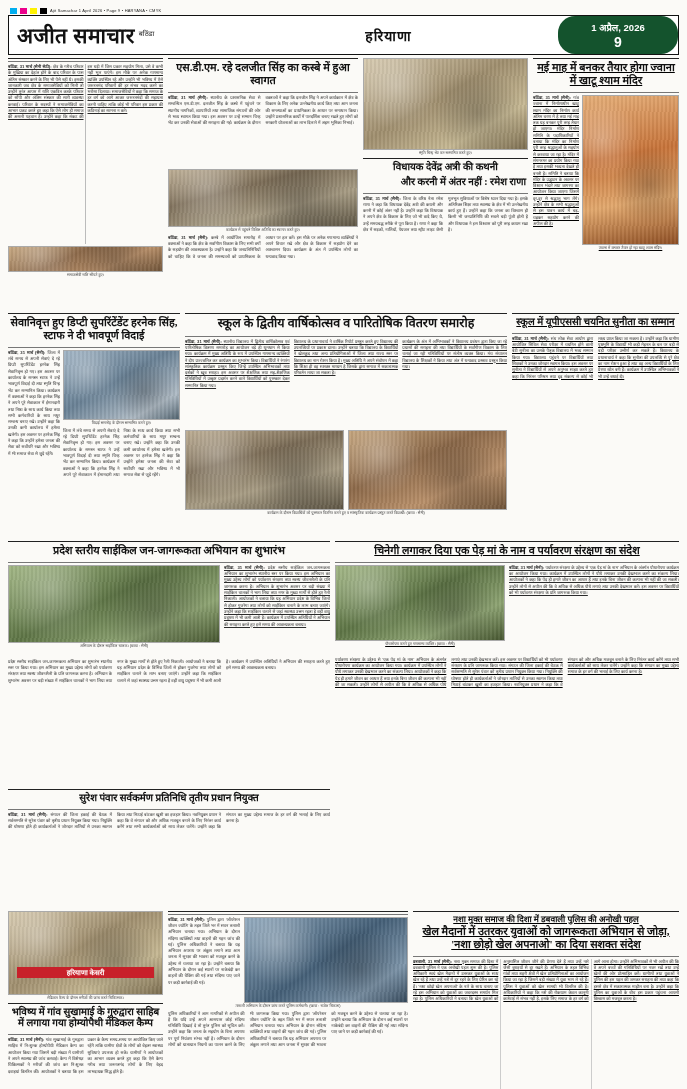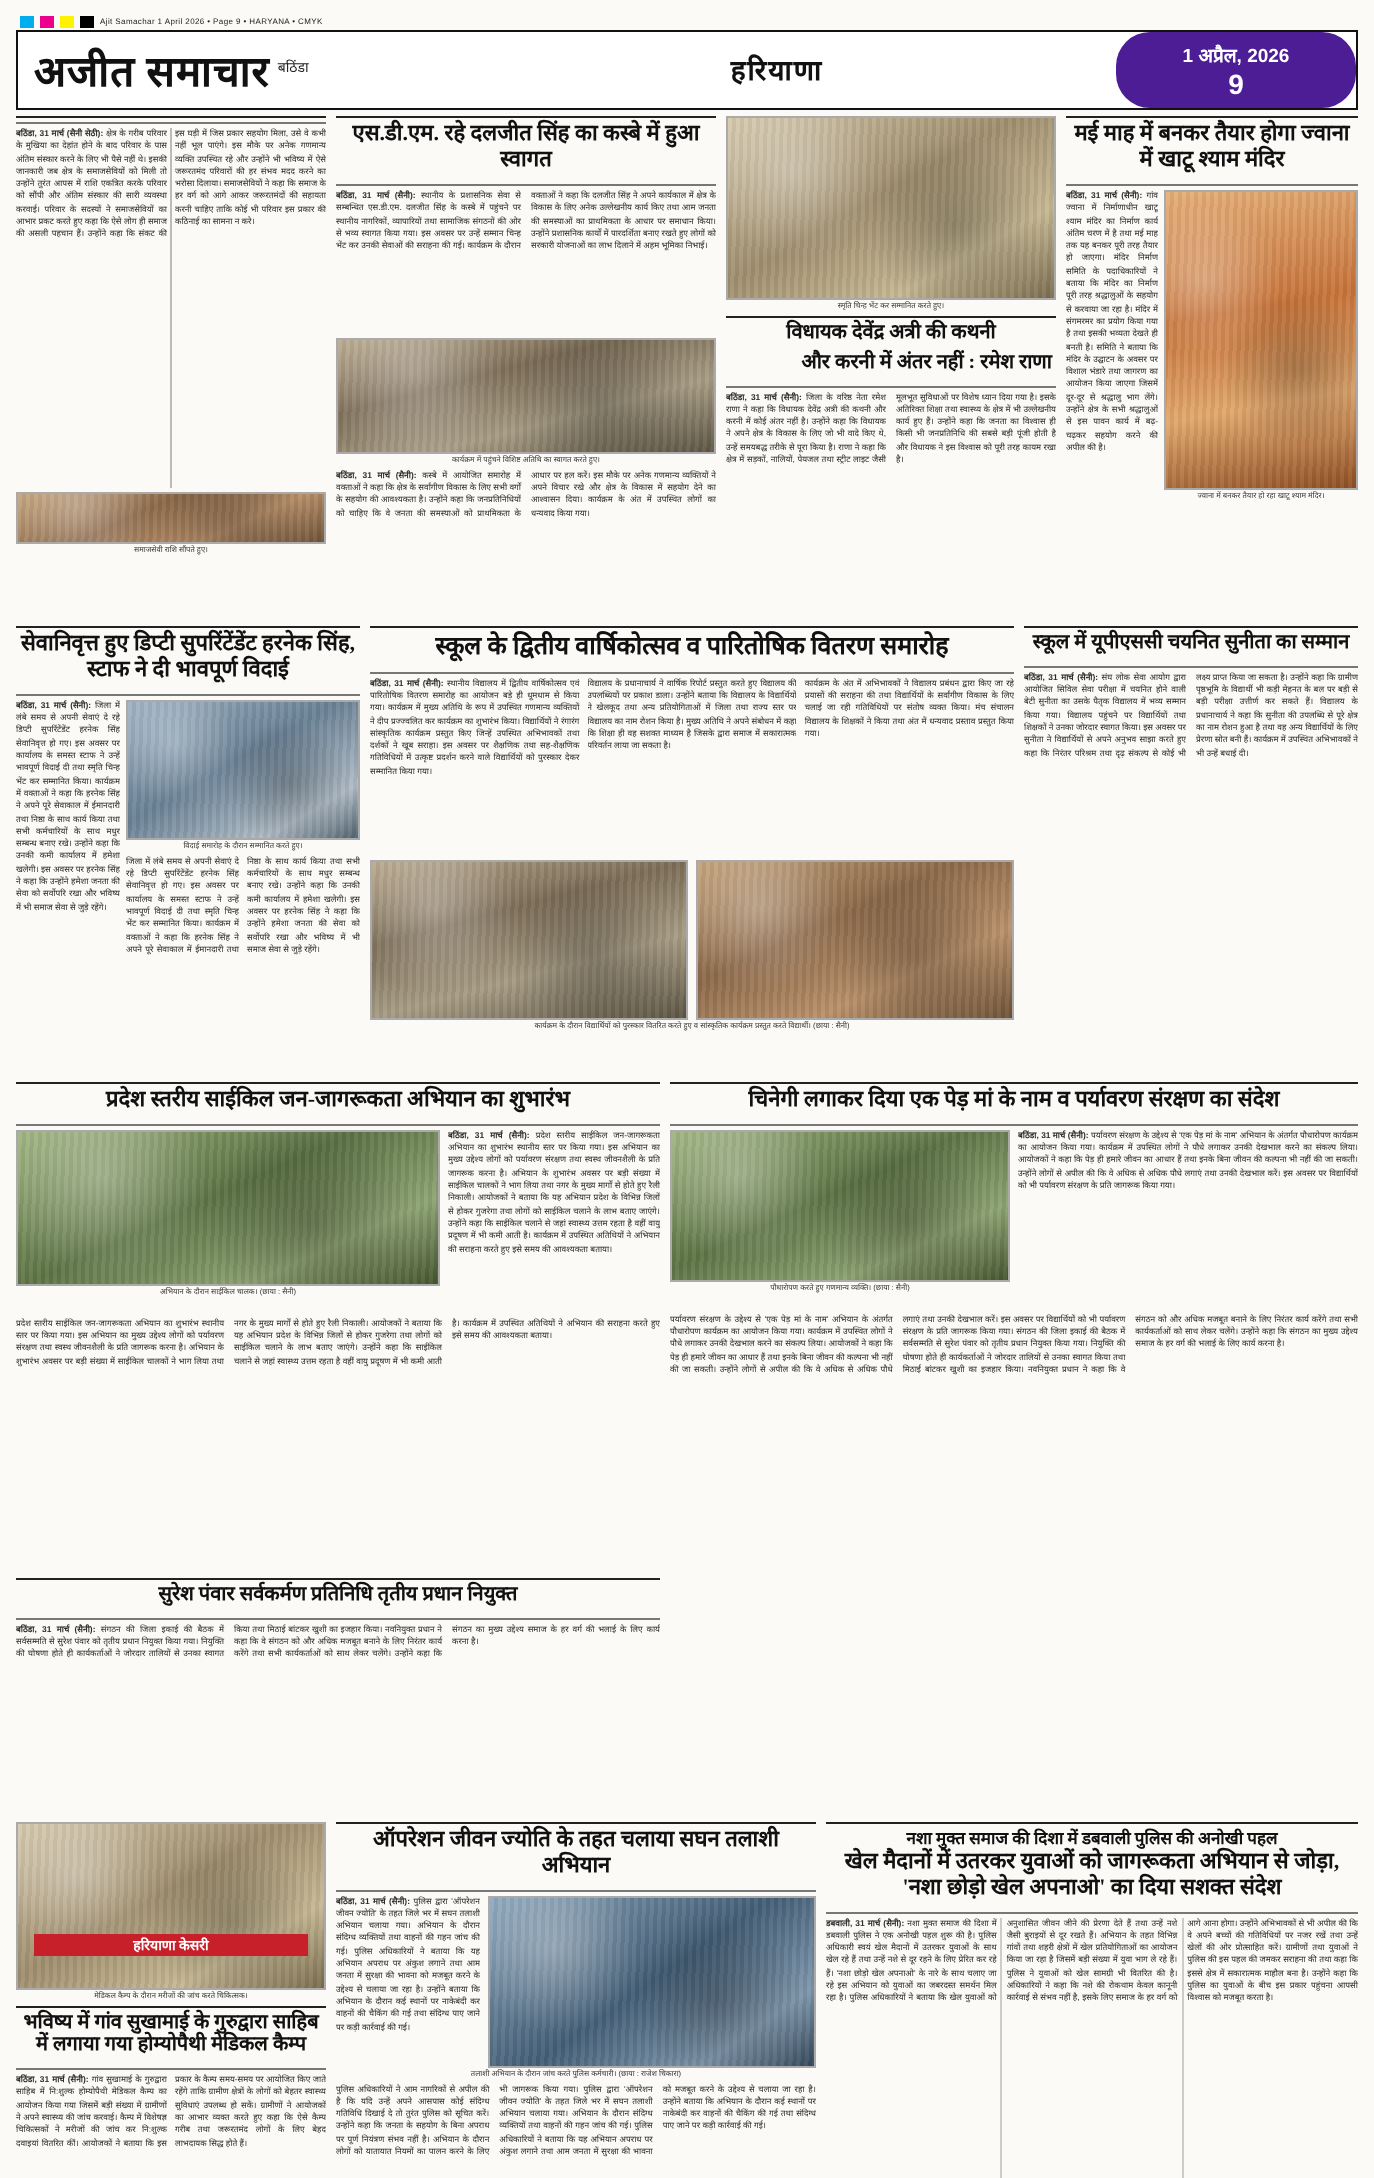--- a/index.html
+++ b/index.html
@@ -52,21 +52,21 @@
   .mh-center {
     flex: 1;
     display: flex; align-items: center; justify-content: center;
   }
   .mh-center .state {
     font-family: "Liberation Serif", serif;
     font-weight: bold; font-size: 14px; letter-spacing: 1px; color:#111;
   }
   .mh-right {
     width: 120px;
-    background: #4c1d95;
+    background: #14532d;
     color: #fff;
     display: flex; flex-direction: column; align-items: center; justify-content: center;
     gap: 1px;
     border-radius: 17px;
   }
   .mh-date { font-size: 9.5px; font-weight: bold; }
   .mh-page { font-size: 14px; font-weight: bold; line-height: 1; }
 
   
   .cols { display: flex; gap: 5px; margin-top: 4px; }
@@ -116,21 +116,21 @@
       repeating-linear-gradient(92deg, rgba(255,255,255,.05) 0 2px, rgba(0,0,0,.05) 2px 4px);
   }
   .cap {
     font-size: 3.8px; color: #333; text-align: center;
     padding: 1px 1px 2px 1px; line-height: 1.3;
   }
   .sep-thin { border-top: .6px solid #777; margin: 2px 0; }
 
   .two { display:flex; gap:4px; }
   .three { display:flex; gap:4px; }
-  .flex1 { flex:1; }
+  .flex1 { flex:1;text-decoration:underline; }
 
   .banner-red {
     background:#c8202a; color:#fff; font-weight:bold; font-size:7px;
     text-align:center; padding:1px 2px;
     font-family:"Liberation Serif", serif;
   }
 </style>
 </head>
 <body>
 
@@ -330,21 +330,20 @@
       <div class="hl hl-md">भविष्य में गांव सुखामाई के गुरुद्वारा साहिब में लगाया गया होम्योपैथी मेडिकल कैम्प</div>
       <div class="sep-thin"></div>
       <div class="body-txt" style="height:118px;column-count:2;column-gap:4px;">
         <span class="dateline">बठिंडा, 31 मार्च (सैनी):</span>
         <span>गांव सुखामाई के गुरुद्वारा साहिब में नि:शुल्क होम्योपैथी मेडिकल कैम्प का आयोजन किया गया जिसमें बड़ी संख्या में ग्रामीणों ने अपने स्वास्थ्य की जांच करवाई। कैम्प में विशेषज्ञ चिकित्सकों ने मरीजों की जांच कर नि:शुल्क दवाइयां वितरित कीं। आयोजकों ने बताया कि इस प्रकार के कैम्प समय-समय पर आयोजित किए जाते रहेंगे ताकि ग्रामीण क्षेत्रों के लोगों को बेहतर स्वास्थ्य सुविधाएं उपलब्ध हो सकें। ग्रामीणों ने आयोजकों का आभार व्यक्त करते हुए कहा कि ऐसे कैम्प गरीब तथा जरूरतमंद लोगों के लिए बेहद लाभदायक सिद्ध होते हैं।</span>
       </div>
     </div>
 
     <div class="col" style="width:240px;">
       <div class="rule-top"></div>
-      <div class="hl hl-lg">ऑपरेशन जीवन ज्योति के तहत चलाया सघन तलाशी अभियान</div>
       <div class="sep-thin"></div>
       <div class="two">
         <div class="body-txt" style="width:72px;height:86px;">
           <span class="dateline">बठिंडा, 31 मार्च (सैनी):</span>
           <span>पुलिस द्वारा 'ऑपरेशन जीवन ज्योति' के तहत जिले भर में सघन तलाशी अभियान चलाया गया। अभियान के दौरान संदिग्ध व्यक्तियों तथा वाहनों की गहन जांच की गई। पुलिस अधिकारियों ने बताया कि यह अभियान अपराध पर अंकुश लगाने तथा आम जनता में सुरक्षा की भावना को मजबूत करने के उद्देश्य से चलाया जा रहा है। उन्होंने बताया कि अभियान के दौरान कई स्थानों पर नाकेबंदी कर वाहनों की चैकिंग की गई तथा संदिग्ध पाए जाने पर कड़ी कार्रवाई की गई।</span>
         </div>
         <div style="flex:1;">
           <div class="photo blue" style="height:86px;"></div>
         </div>
       </div>

